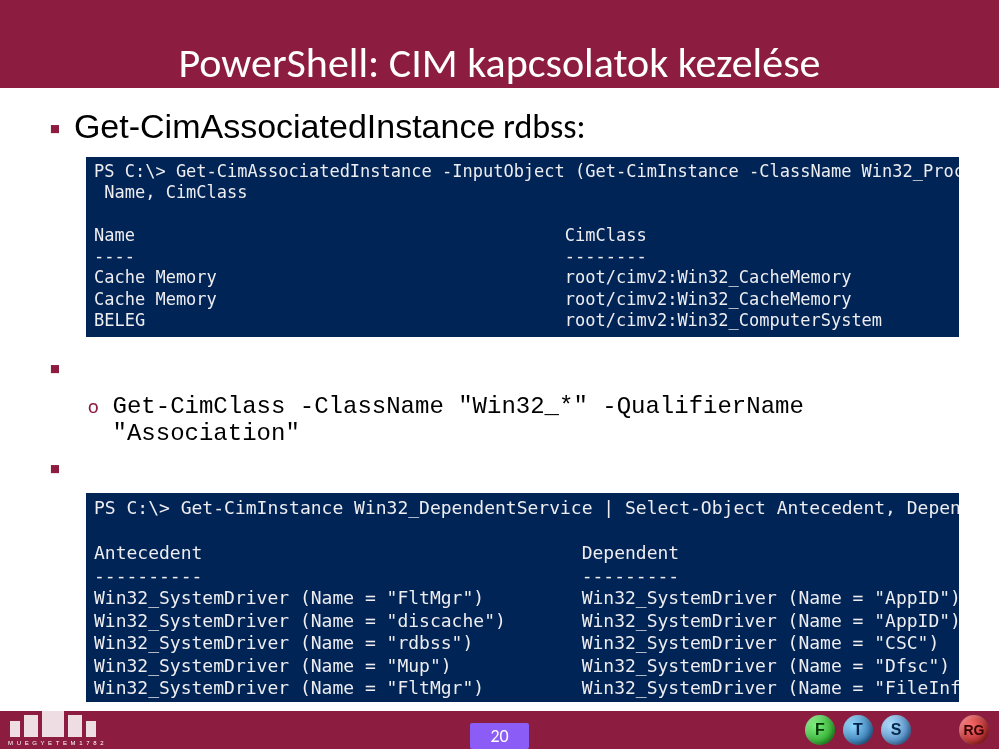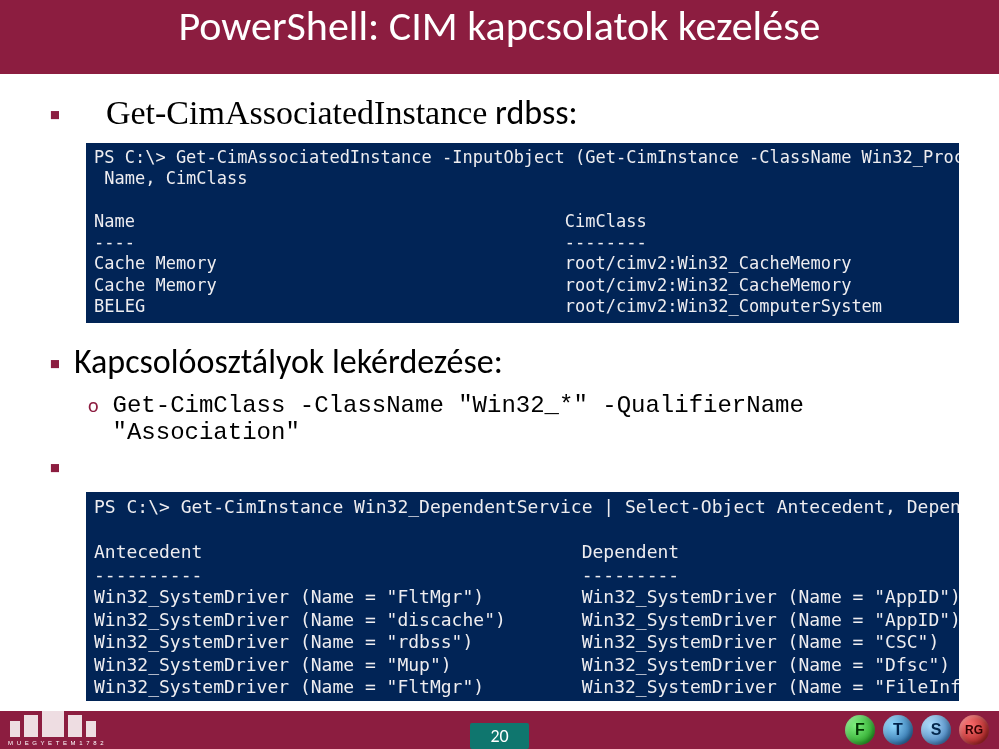--- a/index.html
+++ b/index.html
@@ -6,23 +6,23 @@
   body {
     width: 999px;
     height: 749px;
     font-family: Calibri, Arial, sans-serif;
     background: #ffffff;
     overflow: hidden;
     position: relative;
   }
   .title-bar {
     background: #8c1d40;
-    height: 74px;
-    display: flex;
-    align-items: flex-start;
+    height: 88px;
+    display: flex;
+    align-items: flex-end;
     justify-content: center;
   }
   .title-bar h1 {
     color: #ffffff;
     font-size: 42px;
     font-weight: 400;
   }
   .content {
     padding: 18px 40px 0 50px;
   }
@@ -36,22 +36,21 @@
     font-size: 28px;
     margin-right: 14px;
     font-weight: bold;
     line-height: 1;
   }
   .bullet-text {
     font-size: 34px;
     color: #000000;
   }
   .mono {
-    font-family: Liberation Serif, serif;
-    margin-left: 32px;
+    font-family: Liberation Sans, sans-serif;
   }
   .sub-bullet-line {
     display: flex;
     align-items: baseline;
     margin-left: 38px;
     margin-bottom: 8px;
     margin-top: 4px;
   }
   .sub-bullet {
     color: #8c1d40;
@@ -85,21 +84,21 @@
     bottom: 0;
     left: 0;
     right: 0;
     height: 38px;
     background: #8c1d40;
     display: flex;
     align-items: center;
     justify-content: center;
   }
   .page-num {
-    background: #0f766e;
+    background: #8b5cf6;
     color: #ffffff;
     font-size: 18px;
     padding: 2px 20px;
     border-radius: 2px;
     margin-top: 12px;
   }
   .footer-left {
     position: absolute;
     left: 6px;
     bottom: 2px;
@@ -123,21 +122,21 @@
     align-items: center;
     justify-content: center;
     font-weight: bold;
     font-size: 16px;
     font-family: Arial, sans-serif;
     box-shadow: inset -2px -2px 4px rgba(0,0,0,0.3), inset 2px 2px 4px rgba(255,255,255,0.3);
   }
   .badge-f { background: radial-gradient(circle at 35% 35%, #7ff07f, #0a8a0a); color:#003300; }
   .badge-t { background: radial-gradient(circle at 35% 35%, #8fd8ff, #0a4a8a); color:#00224a; }
   .badge-s { background: radial-gradient(circle at 35% 35%, #b0e0ff, #1a5aa0); color:#05284d; }
-  .badge-r { background: radial-gradient(circle at 35% 35%, #ff7070, #8a0a0a); color:#330000; font-size:12px; }
+  .badge-r { background: radial-gradient(circle at 35% 35%, #ff7070, #8a0a0a); color:#330000; font-size:14px;margin-left:40px; }
 </style>
 </head>
 <body>
 
 <div class="title-bar">
   <h1>PowerShell: CIM kapcsolatok kezelése</h1>
 </div>
 
 <div class="content">
 
@@ -152,21 +151,20 @@
  Name, CimClass
 
 Name                                          CimClass
 ----                                          --------
 Cache Memory                                  root/cimv2:Win32_CacheMemory
 Cache Memory                                  root/cimv2:Win32_CacheMemory
 BELEG                                         root/cimv2:Win32_ComputerSystem</div>
 
   <div class="bullet-line">
     <span class="bullet">▪</span>
-    <span class="bullet-text">Kapcsolóosztályok lekérdezése:</span>
   </div>
 
   <div class="sub-bullet-line">
     <span class="sub-bullet">o</span>
     <span class="sub-text">Get-CimClass -ClassName "Win32_*" -QualifierName "Association"</span>
   </div>
 
   <div class="bullet-line" style="margin-top:6px;">
     <span class="bullet">▪</span>
   </div>

